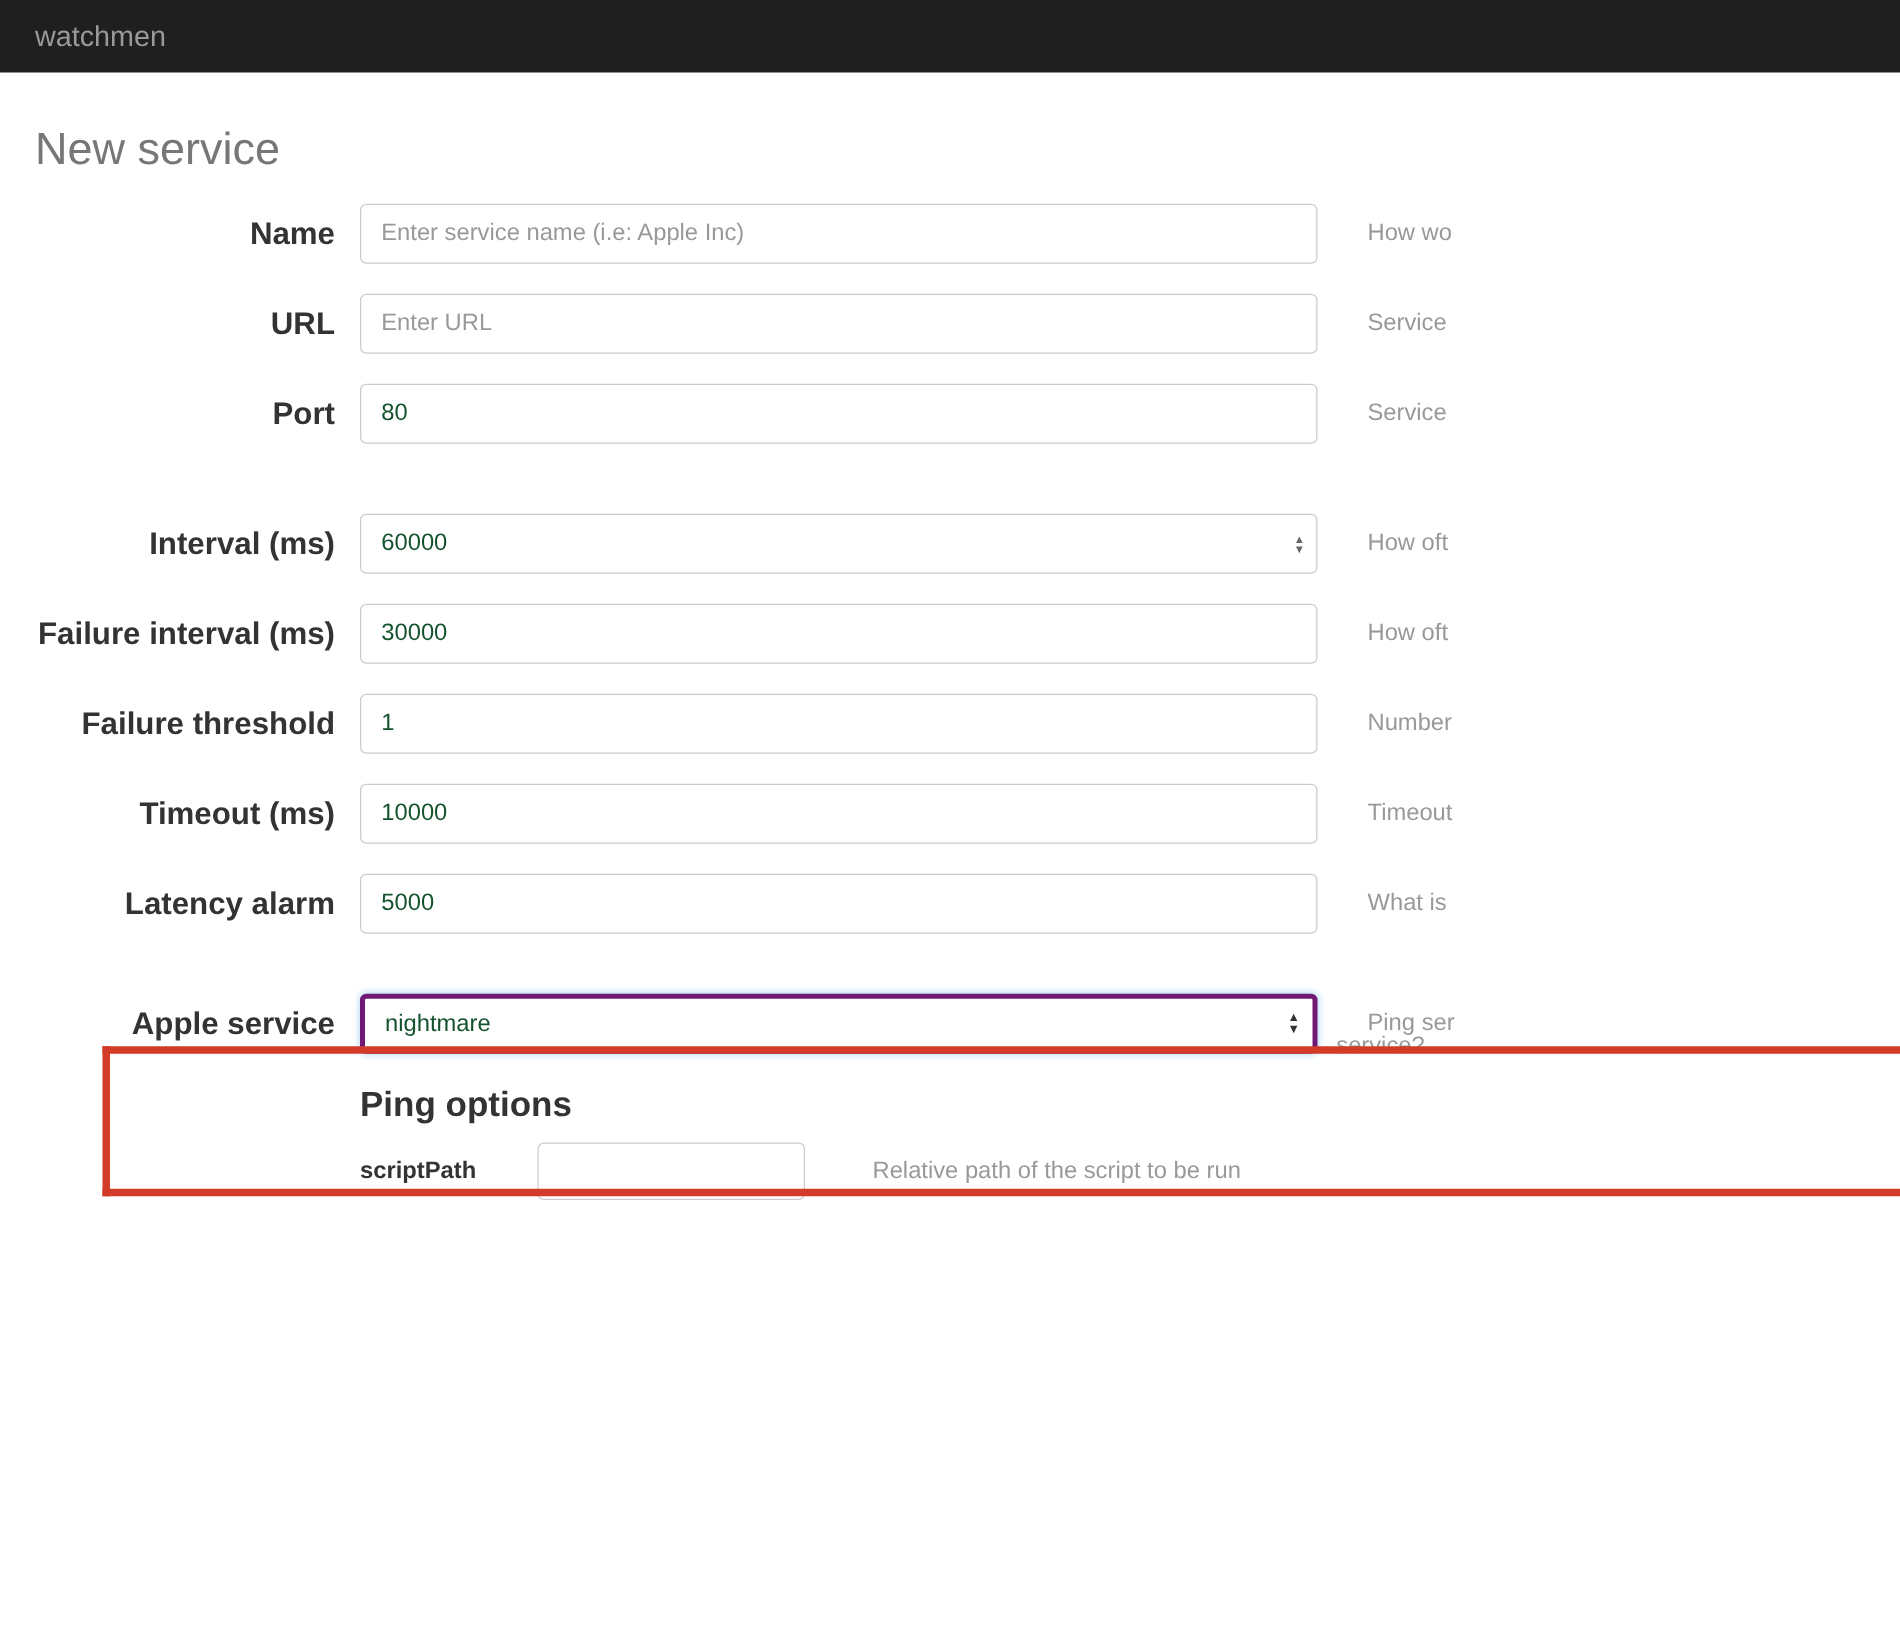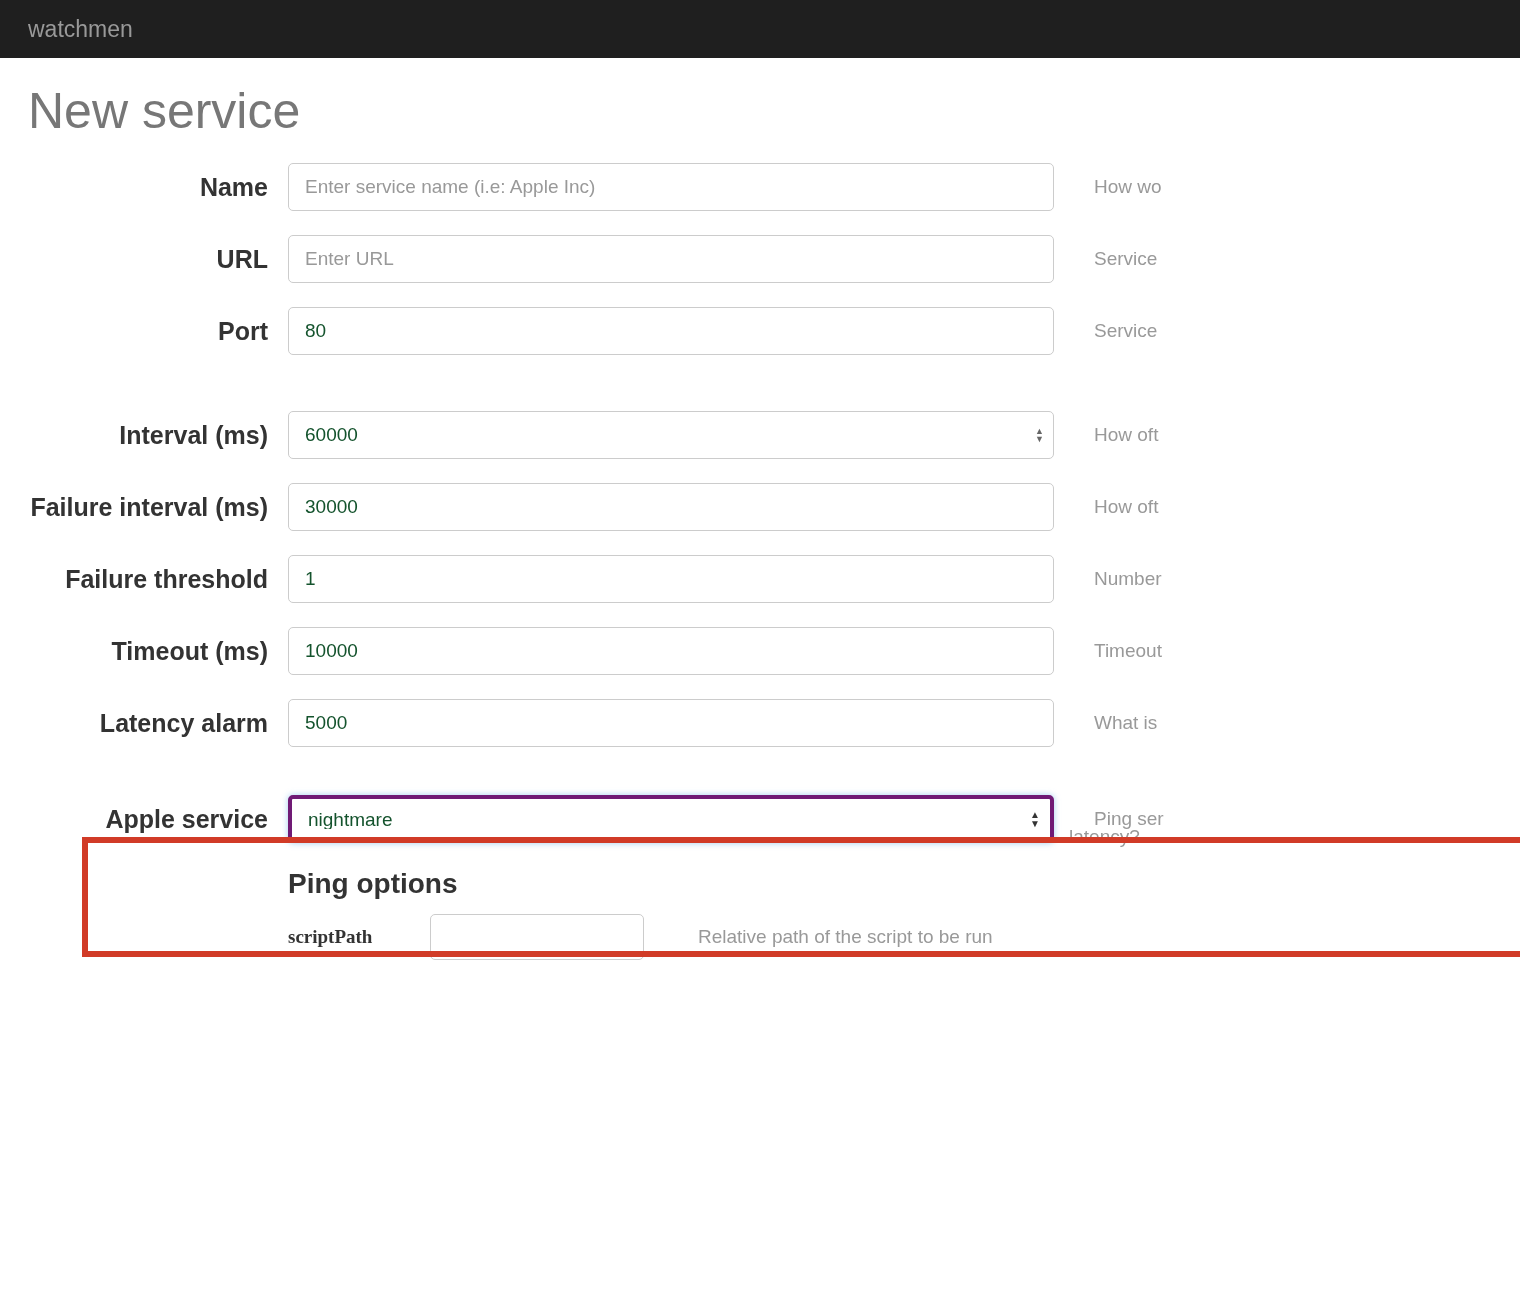--- a/index.html
+++ b/index.html
@@ -21,25 +21,25 @@
     }
     .navbar .brand {
       font-size: 23px;
       color: #999;
       font-weight: 400;
     }
     .container {
       padding: 22px 28px;
     }
     h1.page-title {
-      font-size: 50px;
+      font-size: 36px;
       color: #777;
       font-weight: 500;
       margin-bottom: 22px;
-      margin-top: 2px;
+      margin-top: 18px;
     }
     .form-row {
       display: flex;
       align-items: center;
       margin-bottom: 22px;
       min-height: 50px;
     }
     .form-row.gap-top { margin-top: 54px; }
     .label-col {
       width: 260px;
@@ -127,21 +127,20 @@
     }
     .opt-row {
       display:flex;
       align-items:center;
       margin-left: 260px;
     }
     .opt-label {
       width: 142px;
       font-weight: 700;
       font-size: 19px;
-      font-family: Liberation Serif, serif;
     }
     .opt-input input {
       width: 214px;
       height: 46px;
     }
     .opt-help {
       padding-left: 54px;
       color: #999;
       font-size: 19px;
     }
@@ -254,15 +253,15 @@
   <div class="opt-row">
     <div class="opt-label">scriptPath</div>
     <div class="opt-input">
       <input type="text" style="">
     </div>
     <div class="opt-help">Relative path of the script to be run</div>
   </div>
 
 </div>
 
-<div class="help-extra">latency?</div>
+<div class="help-extra">service?</div>
 
 <div class="highlight-box"></div>
 
 </body></html>

